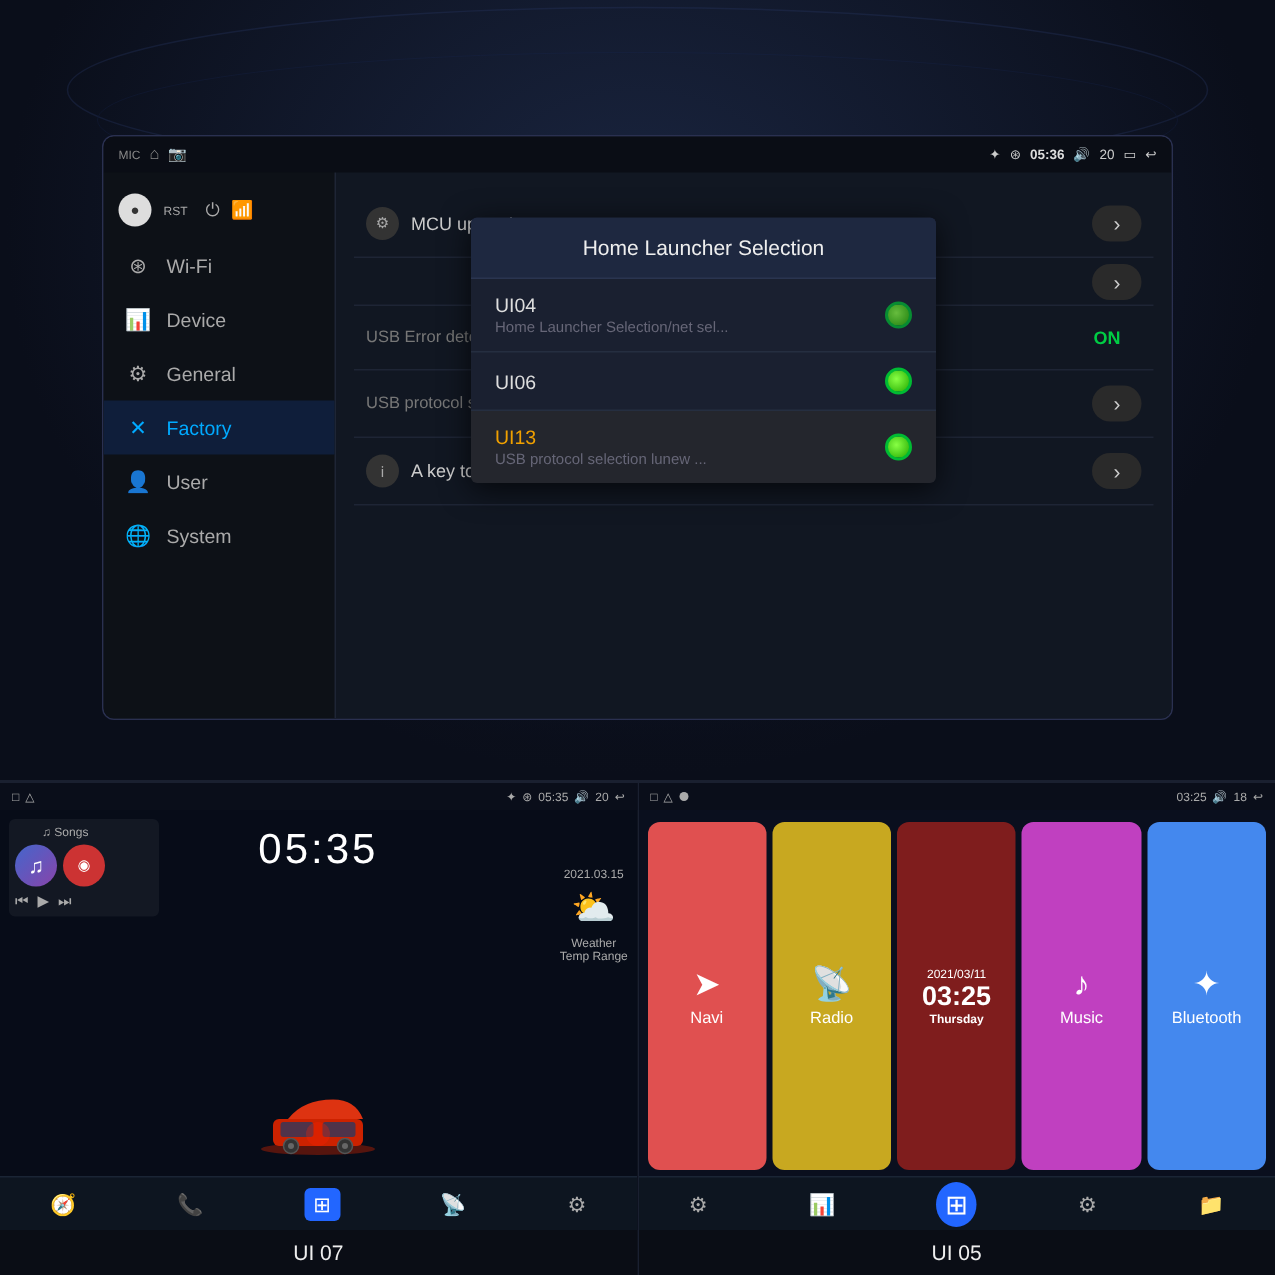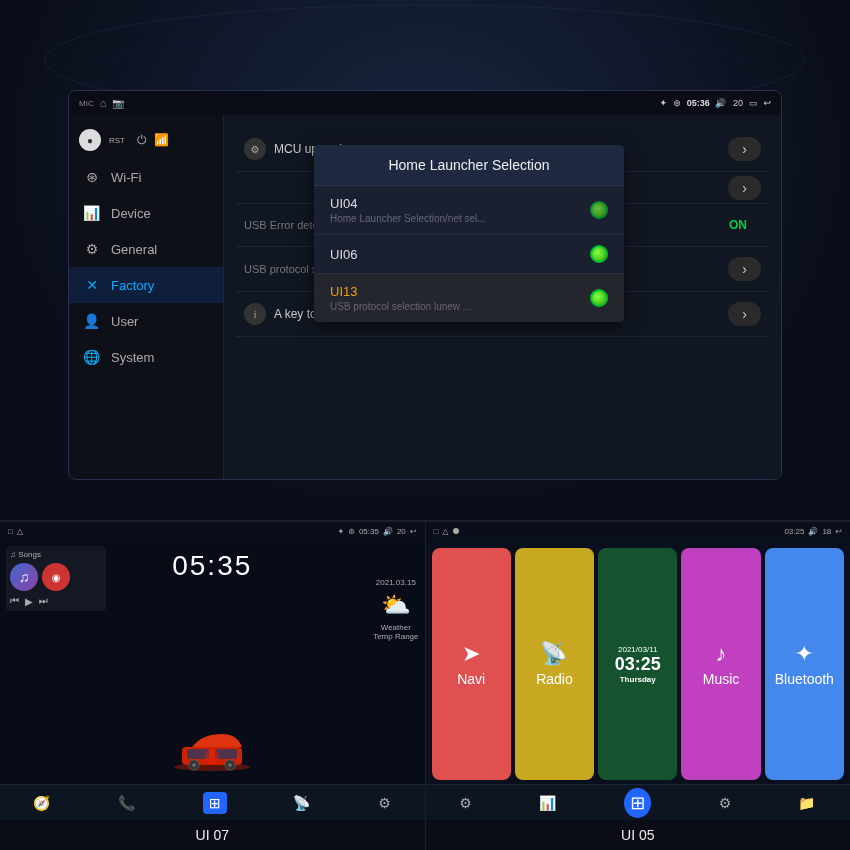--- a/index.html
+++ b/index.html
@@ -221,21 +221,21 @@
       position: relative;
     }
     .ui04-music-widget {
       position: absolute;
       top: 6px; left: 6px;
       width: 100px;
       background: rgba(255,255,255,0.05);
       border-radius: 4px;
       padding: 4px;
     }
-    .music-title { font-size: 8px; color: #aaa; }
+    .music-title { font-size: 8px; color: #aaa; margin-left: 18px; }
     .music-controls { display: flex; gap: 6px; align-items: center; font-size: 10px; color: #aaa; margin-top: 2px; }
 
     .ui04-time {
       position: absolute;
       top: 10px;
       left: 50%;
       transform: translateX(-50%);
       font-size: 28px;
       color: #fff;
       font-weight: 300;
@@ -290,25 +290,25 @@
       flex: 1;
       border-radius: 8px;
       display: flex;
       flex-direction: column;
       align-items: center;
       justify-content: center;
       gap: 4px;
       padding: 8px 4px;
     }
     .app-tile .app-icon { font-size: 22px; color: white; }
-    .app-tile .app-label { font-size: 14px; color: white; font-weight: 500; }
+    .app-tile .app-label { font-size: 11px; color: white; font-weight: 500; }
     .app-navi { background: #e05050; }
     .app-radio { background: #c8a820; }
     .app-time {
-      background: #14532d;
+      background: #7f1d1d;
       position: relative;
     }
     .app-time-inner {
       display: flex; flex-direction: column; align-items: center;
     }
     .app-time-date { font-size: 8px; color: white; }
     .app-time-clock { font-size: 18px; color: white; font-weight: bold; }
     .app-time-day { font-size: 8px; color: white; font-weight: bold; }
     .app-music { background: #c040c0; }
     .app-bluetooth { background: #4488ee; }

